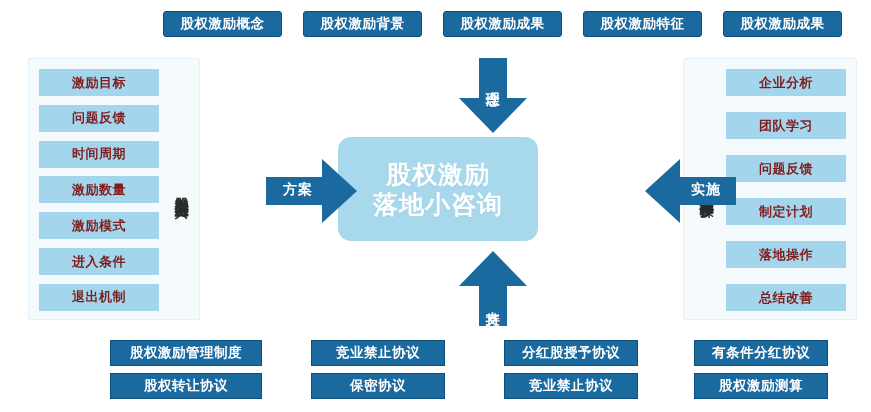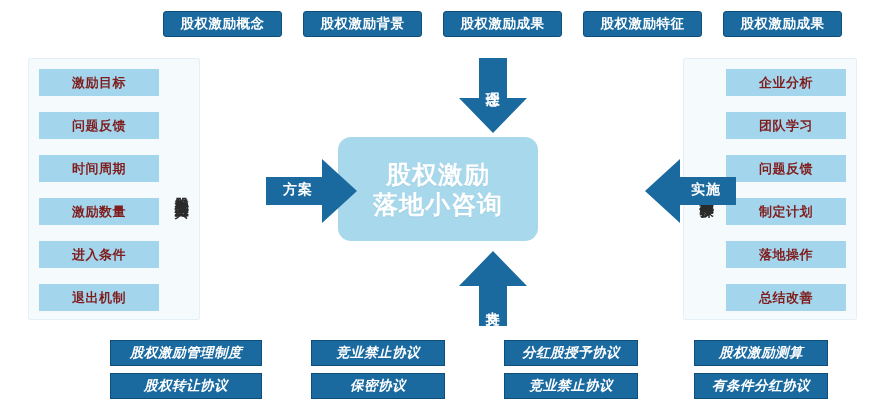--- a/index.html
+++ b/index.html
@@ -152,21 +152,20 @@
     background: #1A6AA0;
     border: 1px solid #0E4E7A;
     color: #ffffff;
     font-size: 13.5px;
     font-weight: bold;
     letter-spacing: 0.5px;
     display: flex;
     align-items: center;
     justify-content: center;
     white-space: nowrap;
-    font-style: italic;
   }
 </style>
 </head>
 <body>
 
 <div id="stage">
 
   <div>
     <div class="top-chip" style="left: 163px; width: 119px; top: 11px;">股权激励概念</div>
     <div class="top-chip" style="left: 303px; width: 119px; top: 11px;">股权激励背景</div>
@@ -175,20 +174,21 @@
     <div class="top-chip" style="left: 723px; width: 119px; top: 11px;">股权激励成果</div>
   </div>
 
   <div class="side-panel" id="panel-left">
     <div class="panel-title">股权激励方法与工具</div>
     <div class="panel-items">
       <div class="panel-item">激励目标</div>
       <div class="panel-item">问题反馈</div>
       <div class="panel-item">时间周期</div>
       <div class="panel-item">激励数量</div>
+      <div class="panel-item">激励模式</div>
       <div class="panel-item">进入条件</div>
       <div class="panel-item">退出机制</div>
     </div>
   </div>
 
   <div class="side-panel" id="panel-right">
     <div class="panel-title">股权激励操作步骤</div>
     <div class="panel-items">
       <div class="panel-item">企业分析</div>
       <div class="panel-item">团队学习</div>
@@ -238,17 +238,17 @@
   </div>
   <div class="bottom-group" style="left: 311px; width: 134px; top: 340px;">
     <div class="bottom-chip">竞业禁止协议</div>
     <div class="bottom-chip">保密协议</div>
   </div>
   <div class="bottom-group" style="left: 504px; width: 134px; top: 340px;">
     <div class="bottom-chip">分红股授予协议</div>
     <div class="bottom-chip">竞业禁止协议</div>
   </div>
   <div class="bottom-group" style="left: 694px; width: 134px; top: 340px;">
+    <div class="bottom-chip">有条件分红协议</div>
     <div class="bottom-chip">股权激励测算</div>
-    <div class="bottom-chip">有条件分红协议</div>
   </div>
 
 </div>
 
 </body></html>

